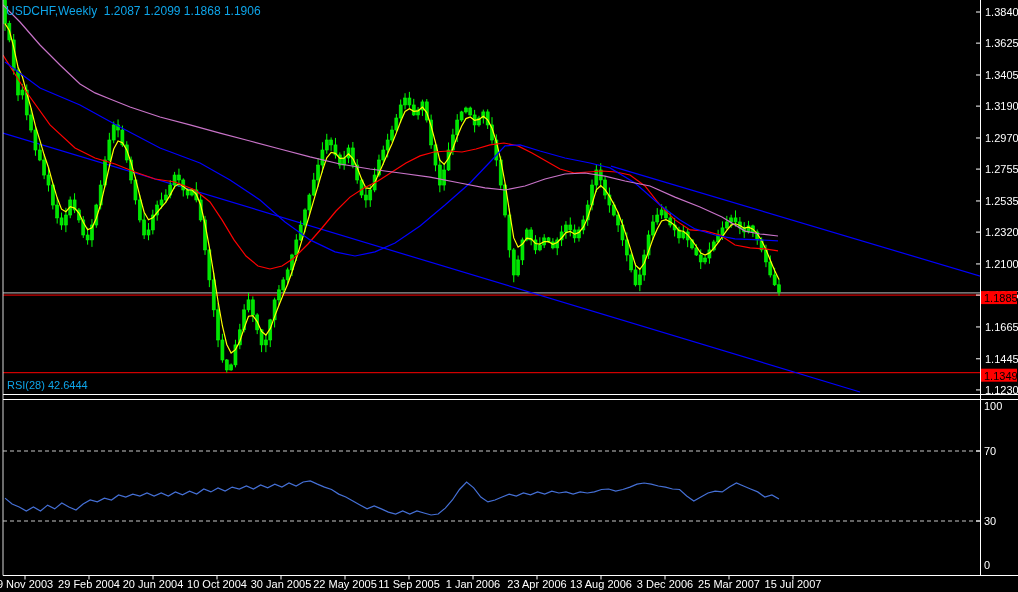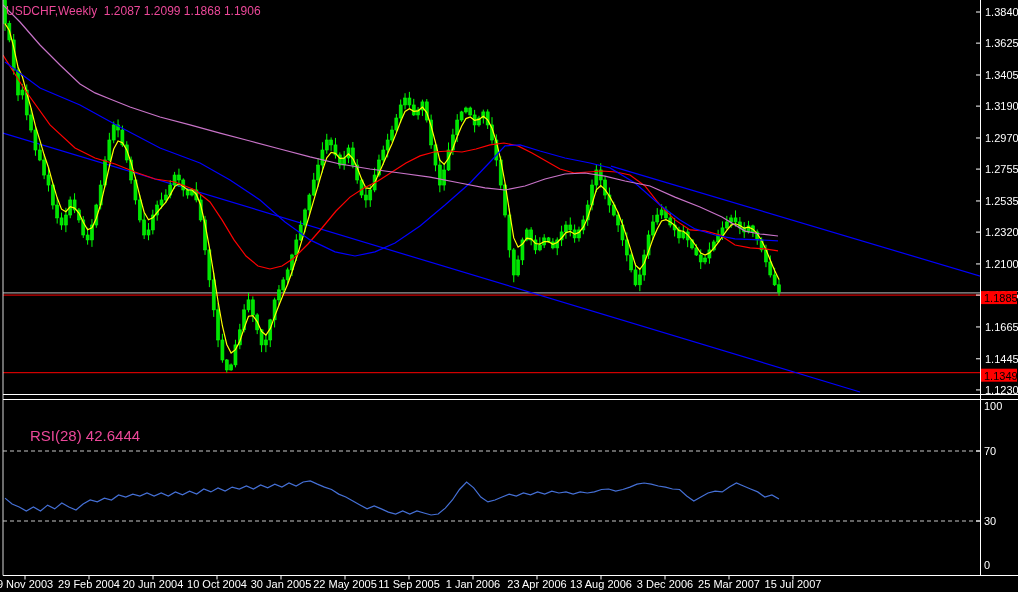--- a/index.html
+++ b/index.html
@@ -1,21 +1,21 @@
 <!DOCTYPE html>
 <html><head>
 <meta charset="utf-8">
 <style>
   html,body{margin:0;padding:0;background:#000;width:1018px;height:592px;overflow:hidden;
     font-family:"Liberation Sans",sans-serif;}
   #stage{position:relative;width:1018px;height:592px;background:#000;}
   #chart-svg{position:absolute;left:0;top:0;}
-  .overlay{position:absolute;color:#ec4899;white-space:pre;}
+  .overlay{position:absolute;color:#0ea5e9;white-space:pre;}
   #title{left:6px;top:4px;font-size:12px;}
-  #rsi-label{left:7px;top:427px;font-size:15px;margin-left:23px;}
+  #rsi-label{left:7px;top:379px;font-size:11px;}
   #copyright{left:5px;top:562px;font-size:11px;color:#f0f0f0;}
 </style>
 </head>
 <body>
 
 <div id="stage">
   <svg id="chart-svg" width="1018" height="592">
       <defs>
         <clipPath id="mainClip">
           <rect x="3" y="0" width="977.5" height="394.5"></rect>

